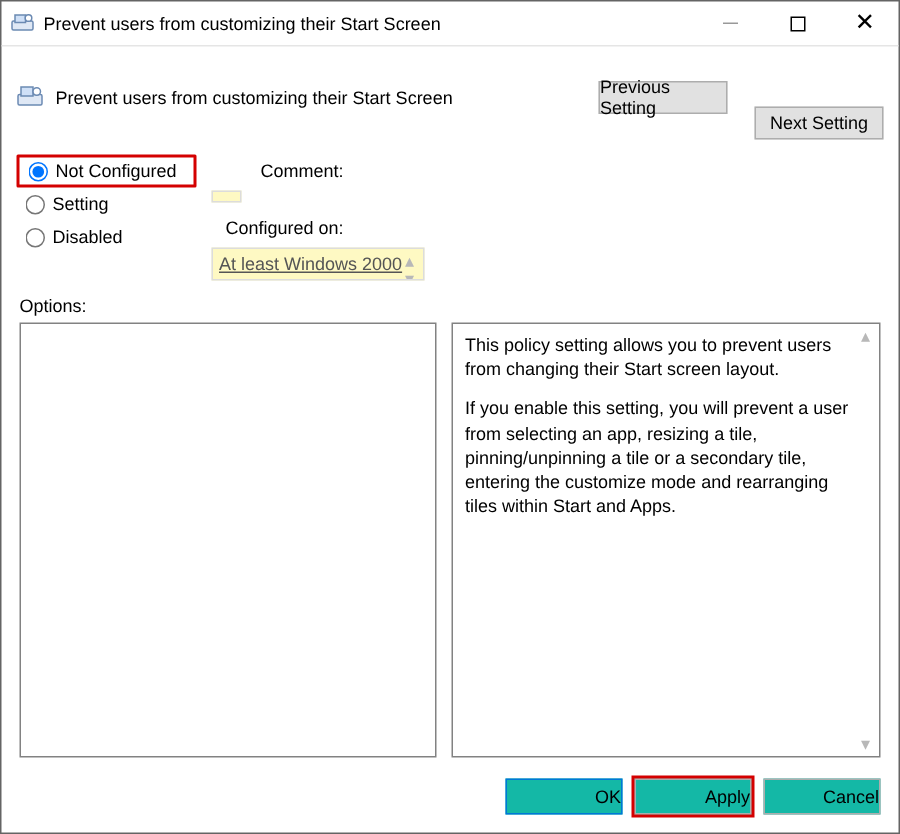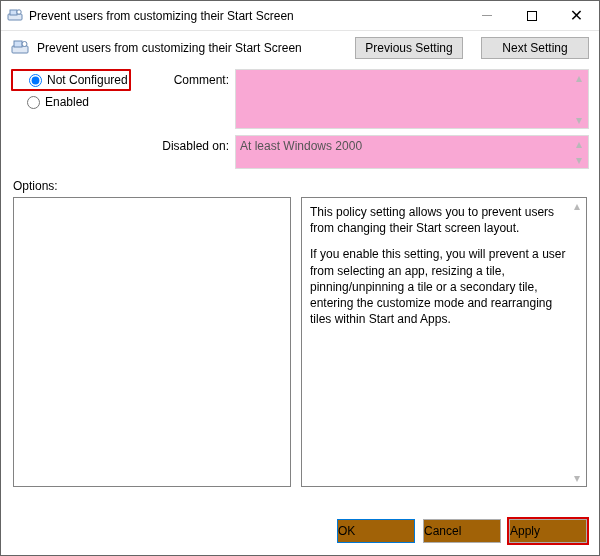--- a/index.html
+++ b/index.html
@@ -36,49 +36,49 @@
       padding: 6px 10px 10px 10px;
       gap: 8px;
     }
     .policy-icon {
       width: 18px; height: 18px;
       display:flex; align-items:center; justify-content:center;
     }
     .policy-title { color: #000; flex: 0 0 auto; }
     .header-spacer { flex: 1; }
     .nav-btn {
-      width: 108px; height: 22px;
+      width: 86px; height: 22px;
       border: 1px solid #adadad;
       background: #e1e1e1;
       display: flex; align-items: center; justify-content: center;
       cursor: default;
     }
-    .nav-btn + .nav-btn { margin-left: 10px; }
+    .nav-btn + .nav-btn { margin-left: 10px; margin-top: 34px; }
 
     .config-block {
       display: flex; gap: 10px;
       padding: 0 10px 4px 10px;
     }
     .radio-col { width: 120px; }
     .radio-option {
       display: flex; align-items: center; gap: 5px;
-      height: 22px; padding-left: 16px;
+      height: 22px; padding-left: 6px;
     }
     .radio-option input { margin: 0; }
     .highlight-red {
       border: 2px solid #d40000;
       border-radius: 1px;
     }
     .fields-col { flex: 1; display: flex; flex-direction: column; gap: 6px; }
-    .field-row { display: flex; align-items: flex-start; gap: 6px; }
+    .field-row { display: flex; align-items: flex-start; gap: 6px; flex-direction: column; }
     .field-label { width: 88px; text-align: right; padding-top: 4px; color: #000; }
     .textarea {
-      flex: 1; border: 1px solid #dcdcdc; background: #f9a8d4;
+      flex: 1; border: 1px solid #dcdcdc; background: #fef9c3;
       height: 60px; padding: 3px 14px 3px 4px;
-      position: relative; overflow: hidden;
+      position: relative; overflow: hidden; text-decoration: underline;
     }
     .textarea.comment { height: 60px; }
     .textarea.supported { height: 34px; display:flex; align-items:flex-start; color:#555; }
     .scroll-affordance {
       position: absolute; right: 2px; width: 10px;
       display: flex; flex-direction: column; justify-content: space-between;
       top: 2px; bottom: 2px; color: #b8b8b8; font-size: 9px; line-height: 1;
     }
     .scroll-affordance .up::before { content: "▴"; }
     .scroll-affordance .down::before { content: "▾"; }
@@ -105,22 +105,22 @@
     }
     .panel-right p { margin: 0 2px 10px 0; }
     .panel-right .scroll-affordance { right: 2px; }
 
     .footer {
       display: flex; justify-content: flex-end; align-items: center;
       gap: 8px; padding: 10px 12px 12px;
     }
     .btn {
       width: 78px; height: 24px;
-      border: 1px solid #adadad; background: #a16207;
-      display: flex; align-items: center; justify-content: flex-start;
+      border: 1px solid #adadad; background: #14b8a6;
+      display: flex; align-items: center; justify-content: flex-end;
       cursor: default;
     }
     .btn.primary { border: 1px solid #0078d7; }
     .btn.highlight { outline: 2px solid #d40000; outline-offset: 0; }
   </style>
 </head>
 <body>
 
 <div class="window">
   <div class="titlebar">
@@ -163,36 +163,40 @@
   </div>
 
   <div class="config-block">
     <div class="radio-col">
       <label class="radio-option highlight-red">
         <input type="radio" name="state" checked="" style="">
         <span>Not Configured</span>
       </label>
       <label class="radio-option">
         <input type="radio" name="state" style="">
-        <span>Enabled</span>
+        <span>Setting</span>
+      </label>
+      <label class="radio-option">
+        <input type="radio" name="state" style="">
+        <span>Disabled</span>
       </label>
     </div>
     <div class="fields-col">
       <div class="field-row">
         <div class="field-label">Comment:</div>
         <div class="textarea comment">
           <span></span>
           <div class="scroll-affordance">
               <span class="up"></span>
               <span class="down"></span>
             </div>
         </div>
       </div>
       <div class="field-row">
-        <div class="field-label">Disabled on:</div>
+        <div class="field-label">Configured on:</div>
         <div class="textarea supported">
           <span>At least Windows 2000</span>
           <div class="scroll-affordance">
               <span class="up"></span>
               <span class="down"></span>
             </div>
         </div>
       </div>
     </div>
   </div>
@@ -210,20 +214,20 @@
           <span class="up"></span>
           <span class="down"></span>
         </div>
     </div>
   </div>
 
   <div class="footer">
     <div class="btn primary">
         <span>OK</span>
       </div>
+    <div class="btn highlight">
+        <span>Apply</span>
+      </div>
     <div class="btn">
         <span>Cancel</span>
       </div>
-    <div class="btn highlight">
-        <span>Apply</span>
-      </div>
   </div>
 </div>
 
 </body></html>

